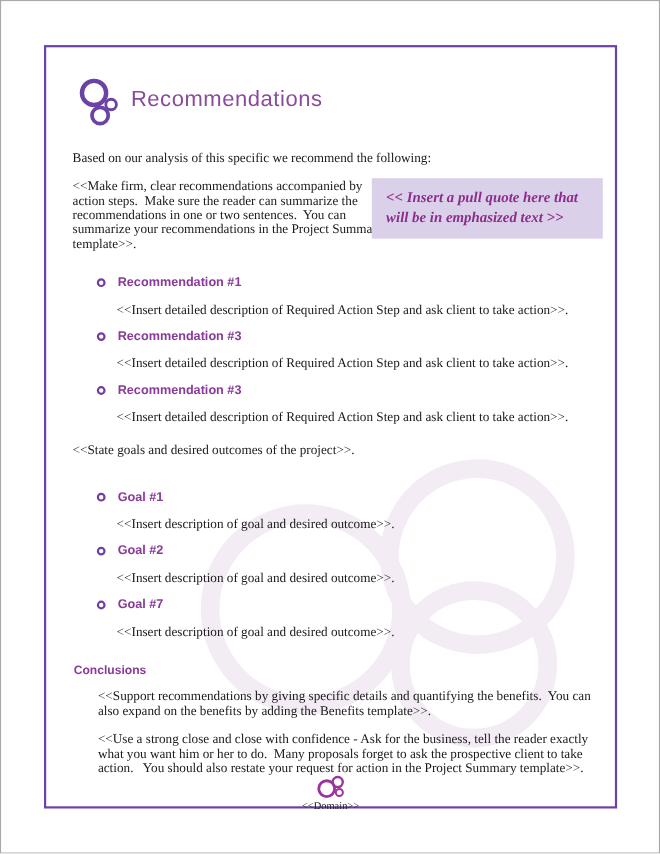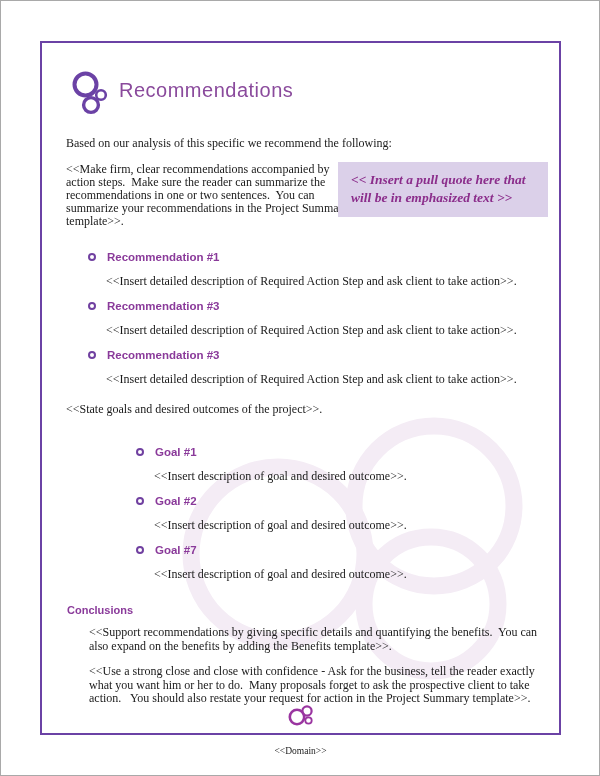--- a/index.html
+++ b/index.html
@@ -31,21 +31,21 @@
   .guidance { left:24px; top:120px; width:290px; }
 
   .pull-quote {
     left:296px; top:119px; width:210px;
     background:#dbd0e9; border-radius:0; padding:9px 13px 10px 13px;
     color:#8b2d8b; font-weight:bold; font-style:italic;
     font-size:13.5px; line-height:18px;
   }
 
   .item-list { left:0; top:207px; width:517px; }
-  .goal-list { left:0; top:402px; width:517px;padding-left:48px; }
+  .goal-list { left:0; top:402px; width:517px; }
   .list-item { position:relative; height:49px; }
   .item-heading-row { display:flex; align-items:center; margin-left:46px; height:14px; }
   .bullet-ring {
     width:8px; height:8px; border:2px solid #7040a0; border-radius:50%;
     flex:0 0 auto; margin-right:11px; background:transparent;
   }
   .item-title {
     font-family:"Liberation Sans", sans-serif; font-weight:bold;
     font-size:11.5px; color:#8a3a9a;
   }
@@ -56,21 +56,21 @@
   .conclusions-heading {
     left:25px; top:561px;
     font-family:"Liberation Sans", sans-serif; font-weight:bold;
     font-size:11px; color:#8a3a9a;
   }
   .conclusion-p1 { left:47px; top:583px; width:455px; line-height:13.5px; }
   .conclusion-p2 { left:47px; top:622px; width:458px; line-height:13.5px; }
 
   .footer { left:0; top:660px; width:517px; text-align:center; }
   .footer-logo { display:block; margin:0 auto; }
-  .footer-domain { font-size:9.5px; line-height:10px; color:#222; margin-top:19px; }
+  .footer-domain { font-size:9.5px; line-height:10px; color:#222; margin-top:1px; }
 </style>
 </head>
 <body>
 
 <div class="canvas">
   <div class="frame">
     <div class="content">
 
       <svg class="watermark-svg" width="517" height="690" viewBox="0 0 517 690" aria-hidden="true">
         <circle cx="392" cy="463" r="80" fill="none" stroke="#f4ecf5" stroke-width="17"></circle>

